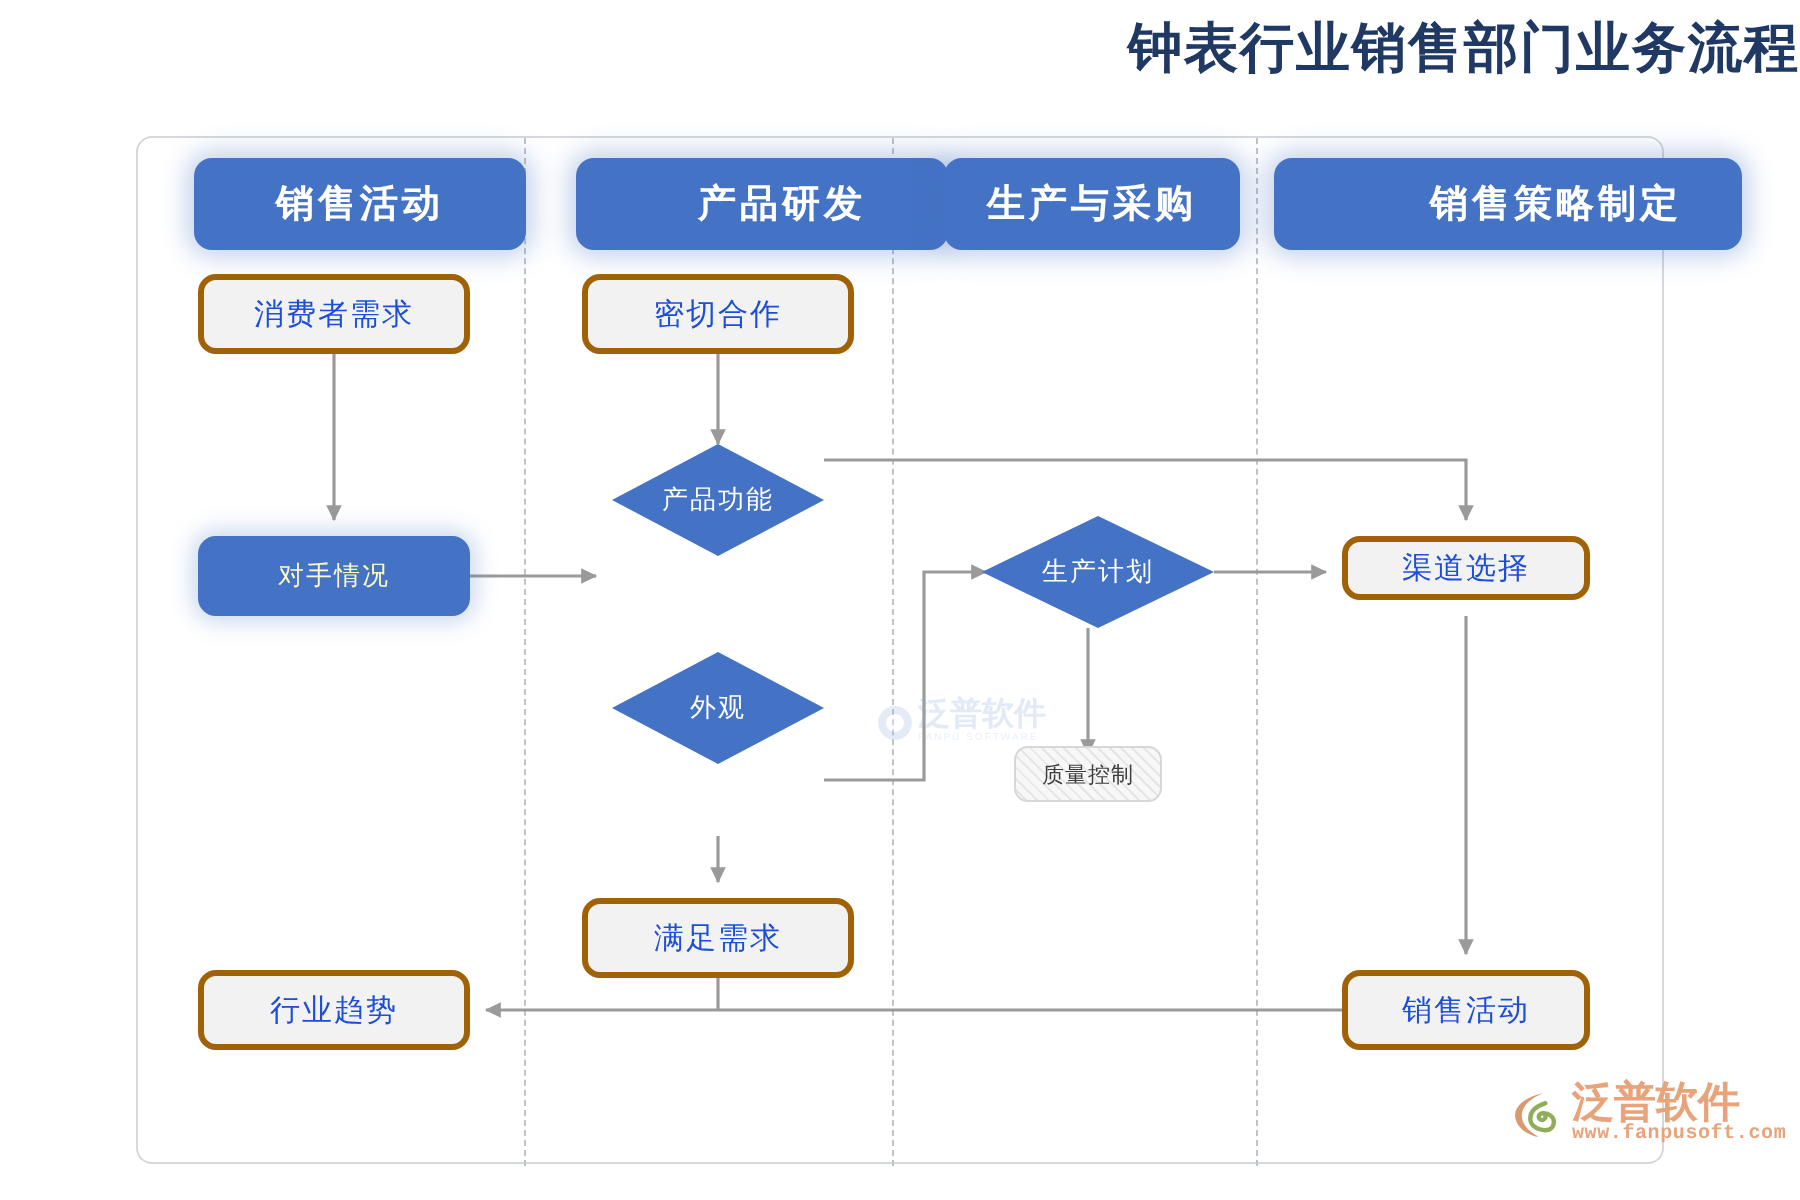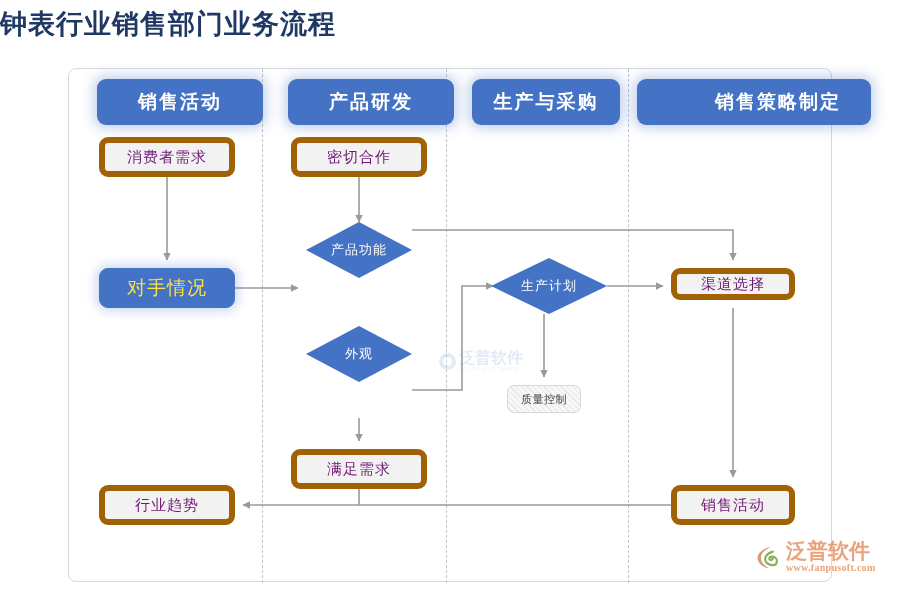--- a/index.html
+++ b/index.html
@@ -13,21 +13,21 @@
     font-family: "Liberation Sans", "DejaVu Sans", sans-serif;
     position: relative;
     overflow: hidden;
   }
 
   #page-title {
     position: absolute;
     left: 0;
     top: 6px;
     width: 900px;
-    text-align: left;
+    text-align: right;
     font-family: "Liberation Serif", "DejaVu Serif", serif;
     font-size: 27px;
     font-weight: bold;
     color: #1f3864;
     letter-spacing: 1px;
     white-space: nowrap;
   }
 
   #board {
     position: absolute;
@@ -82,23 +82,23 @@
     position: absolute;
     box-sizing: border-box;
     display: flex;
     align-items: center;
     justify-content: center;
     white-space: nowrap;
   }
 
   .box {
     background: #f2f2f2;
-    border: 6px solid #a16207;
+    border: 3px solid #a16207;
     border-radius: 9px;
-    color: #701a75;
+    color: #1d4ed8;
     font-size: 15px;
     letter-spacing: 1px;
   }
 
   .box-small {
     background: repeating-linear-gradient(
       45deg,
       #f7f7f7 0px, #f7f7f7 3px,
       #e6e6e6 3px, #e6e6e6 4px
     );
@@ -106,22 +106,22 @@
     border-radius: 7px;
     color: #3c3c3c;
     font-size: 11px;
     letter-spacing: 0.5px;
   }
 
   .box-blue {
     background: #4472c4;
     border: 1px solid #4472c4;
     border-radius: 9px;
-    color: #fde047;
-    font-size: 19px;
+    color: #fef9c3;
+    font-size: 13px;
     letter-spacing: 1px;
     box-shadow: 0 0 11px 3px rgba(68,114,196,0.28);
   }
 
   .diamond {
     color: #ffffff;
     font-size: 13px;
     letter-spacing: 1px;
   }
   .diamond .dshape {
@@ -193,21 +193,21 @@
   #logo .lt1 {
     font-family: "Liberation Serif", "DejaVu Serif", serif;
     font-size: 21px;
     font-weight: bold;
     color: #e8a37a;
     line-height: 1.02;
     letter-spacing: 0px;
     white-space: nowrap;
   }
   #logo .lt2 {
-    font-family: Liberation Serif, serif;
+    font-family: Liberation Mono, monospace;
     font-size: 10px;
     font-weight: bold;
     color: #e8a37a;
     letter-spacing: 0.3px;
     white-space: nowrap;
   }
 </style>
 </head>
 <body>
 
@@ -254,21 +254,21 @@
     </g>
     <g fill="none" stroke="#3b6bbf" stroke-width="2.4">
 
       <path d="M290,293 L290,285" marker-end="url(#ahb)"></path>
     </g>
   </svg>
 
   <div class="hdr" style="left:28px;  top:10px; width:166px;">
     <span>销售活动</span>
   </div>
-  <div class="hdr" style="left:219px; top:10px; width:166px;">
+  <div class="hdr" style="left:219px; top:10px; width:166px;padding-left:20px;">
     <span>产品研发</span>
   </div>
   <div class="hdr" style="left:403px; top:10px; width:148px;">
     <span>生产与采购</span>
   </div>
   <div class="hdr" style="left:568px; top:10px; width:186px;padding-left:48px;">
     <span>销售策略制定</span>
   </div>
 
   <div class="node box" style="left:30px; top:68px; width:136px; height:40px;">
@@ -300,21 +300,21 @@
 
   <div class="node box" style="left:222px; top:380px; width:136px; height:40px;">
     <span>满足需求</span>
   </div>
 
   <div class="node diamond" style="left:422px; top:189px; width:116px; height:56px;">
     <div class="dshape"></div>
     <span class="dlabel">生产计划</span>
   </div>
 
-  <div class="node box-small" style="left:438px; top:316px; width:74px; height:28px;">
+  <div class="node box-small" style="left:438px; top:304px; width:74px; height:28px;">
     <span>质量控制</span>
   </div>
 
   <div class="node box" style="left:602px; top:199px; width:124px; height:32px;">
     <span>渠道选择</span>
   </div>
 
   <div class="node box" style="left:602px; top:416px; width:124px; height:40px;">
     <span>销售活动</span>
   </div>

